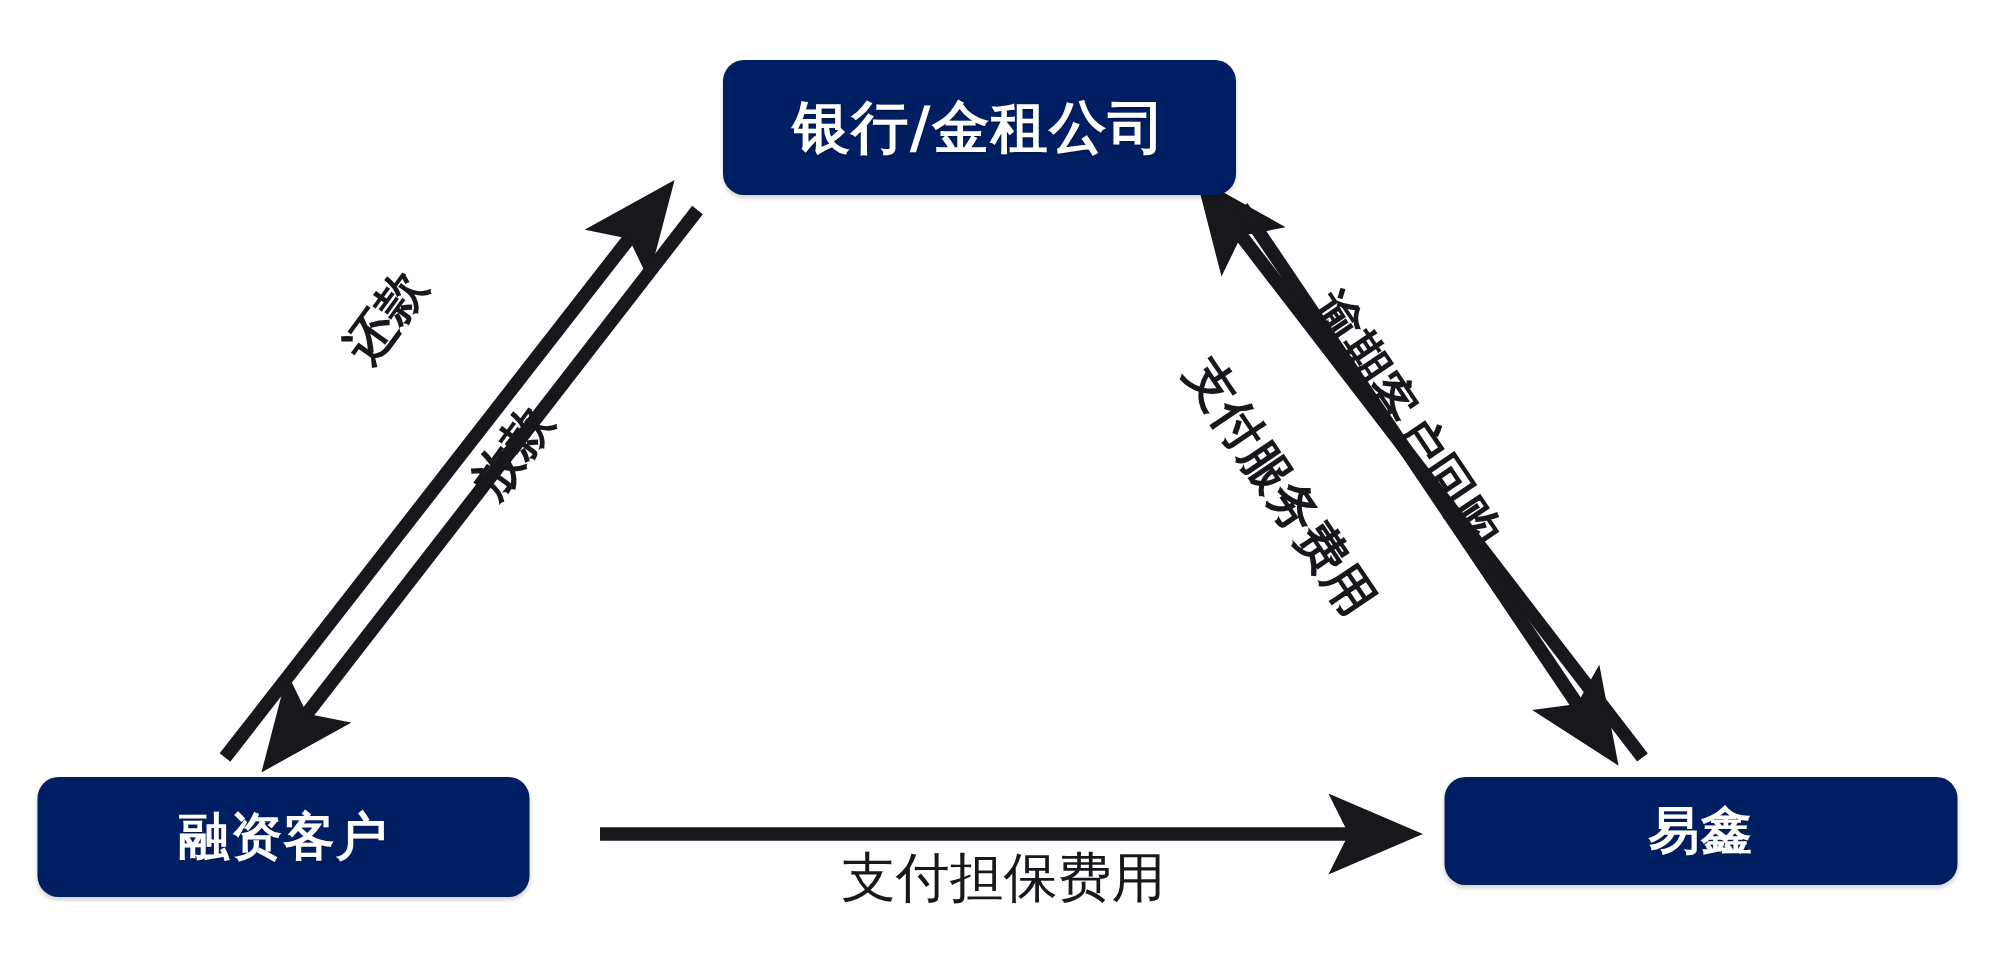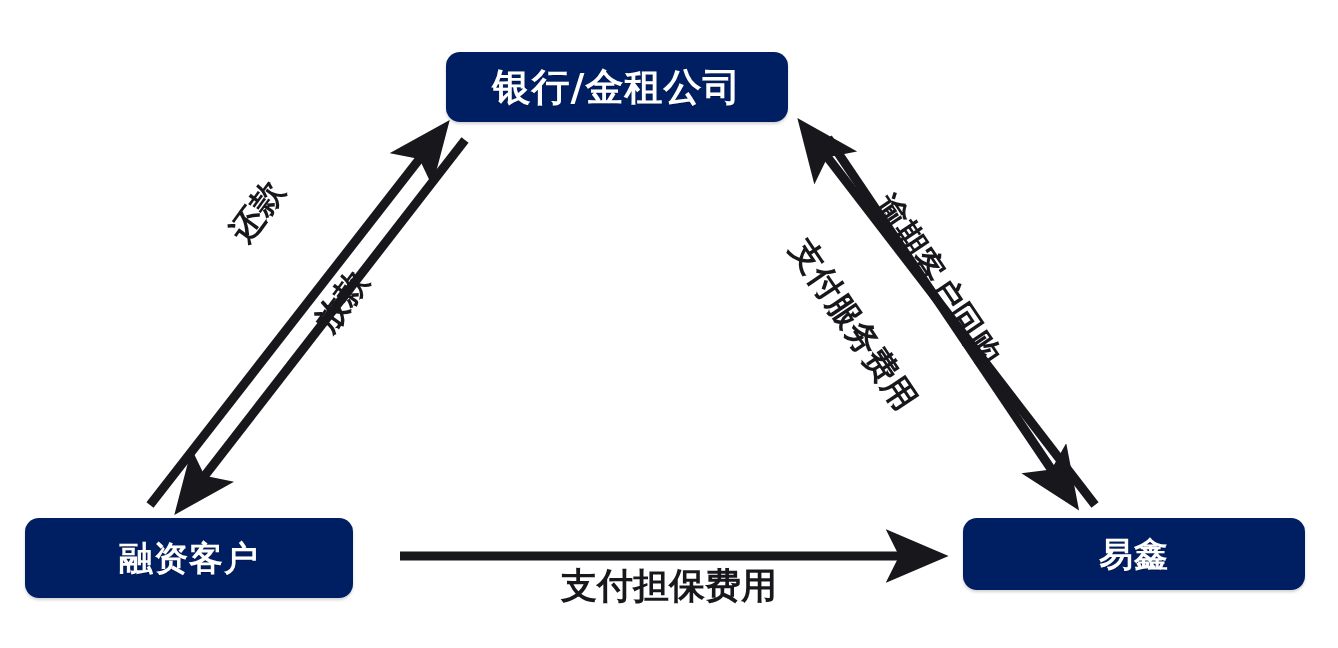--- a/index.html
+++ b/index.html
@@ -28,25 +28,24 @@
   }
   .node-label {
     color: #ffffff;
     font-weight: bold;
     letter-spacing: 1px;
     line-height: 1;
     white-space: nowrap;
     text-shadow: 0 1px 1px rgba(0,0,0,0.25);
   }
   #node-bank {
-    left: 446px;
+    left: 482px;
     top: 40px;
     width: 342px;
-    height: 70px;
-    margin-top: 12px;
+    height: 90px;
   }
   #node-bank .node-label { font-size: 38px; }
   #node-customer {
     left: 25px;
     top: 518px;
     width: 328px;
     height: 80px;
   }
   #node-customer .node-label { font-size: 34px; }
   #node-yixin {
@@ -80,21 +79,21 @@
   #label-repay   { left: 224px; top: 228px; transform: rotate(-54deg); }
   #label-lend    { left: 308px; top: 318px; transform: rotate(-54deg); }
   #label-service { left: 812px; top: 233px; transform: rotate(56deg); }
   #label-buyback { left: 896px; top: 188px; transform: rotate(56deg); }
   #label-guarantee {
     left: 0px;
     top: 568px;
     width: 1338px;
     text-align: center;
     font-size: 36px;
-    font-weight: bold;
+    font-weight: normal;
     color: #17171c;
   }
 </style>
 </head>
 <body>
 
 <div id="diagram-root">
 
   <svg id="arrow-layer" viewBox="0 0 1338 648" xmlns="http://www.w3.org/2000/svg">
     <defs>

